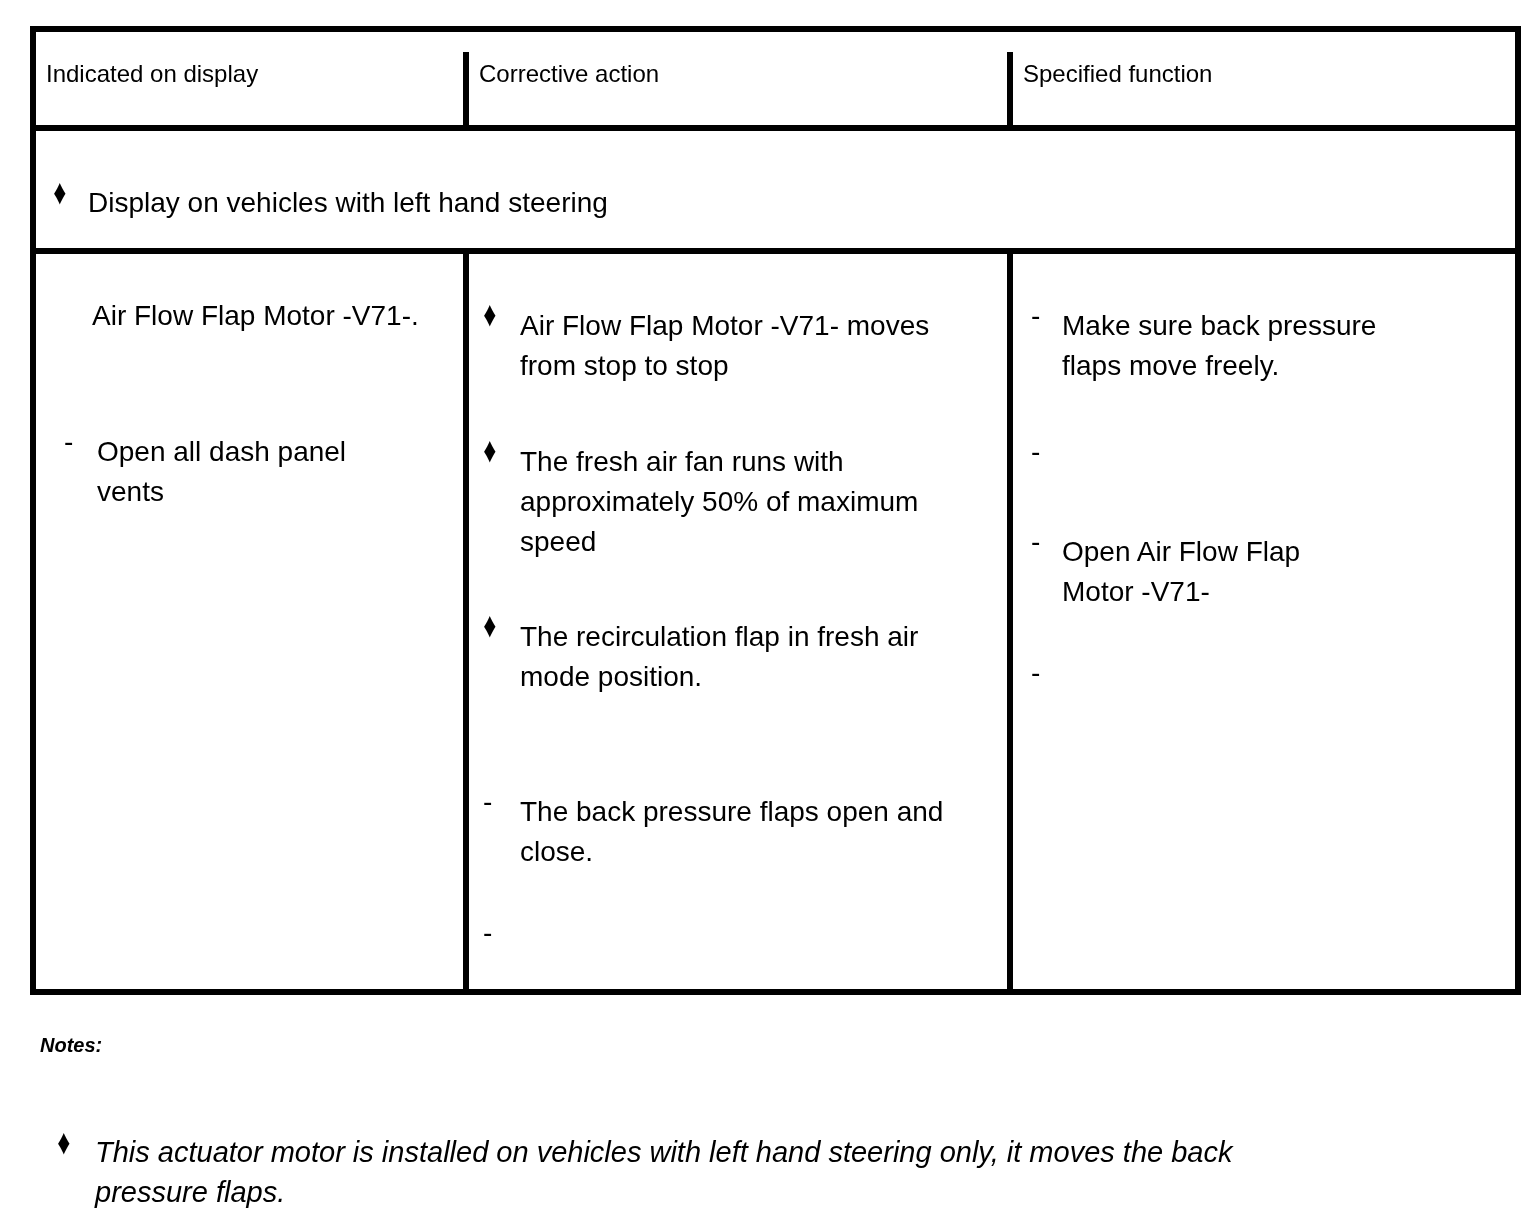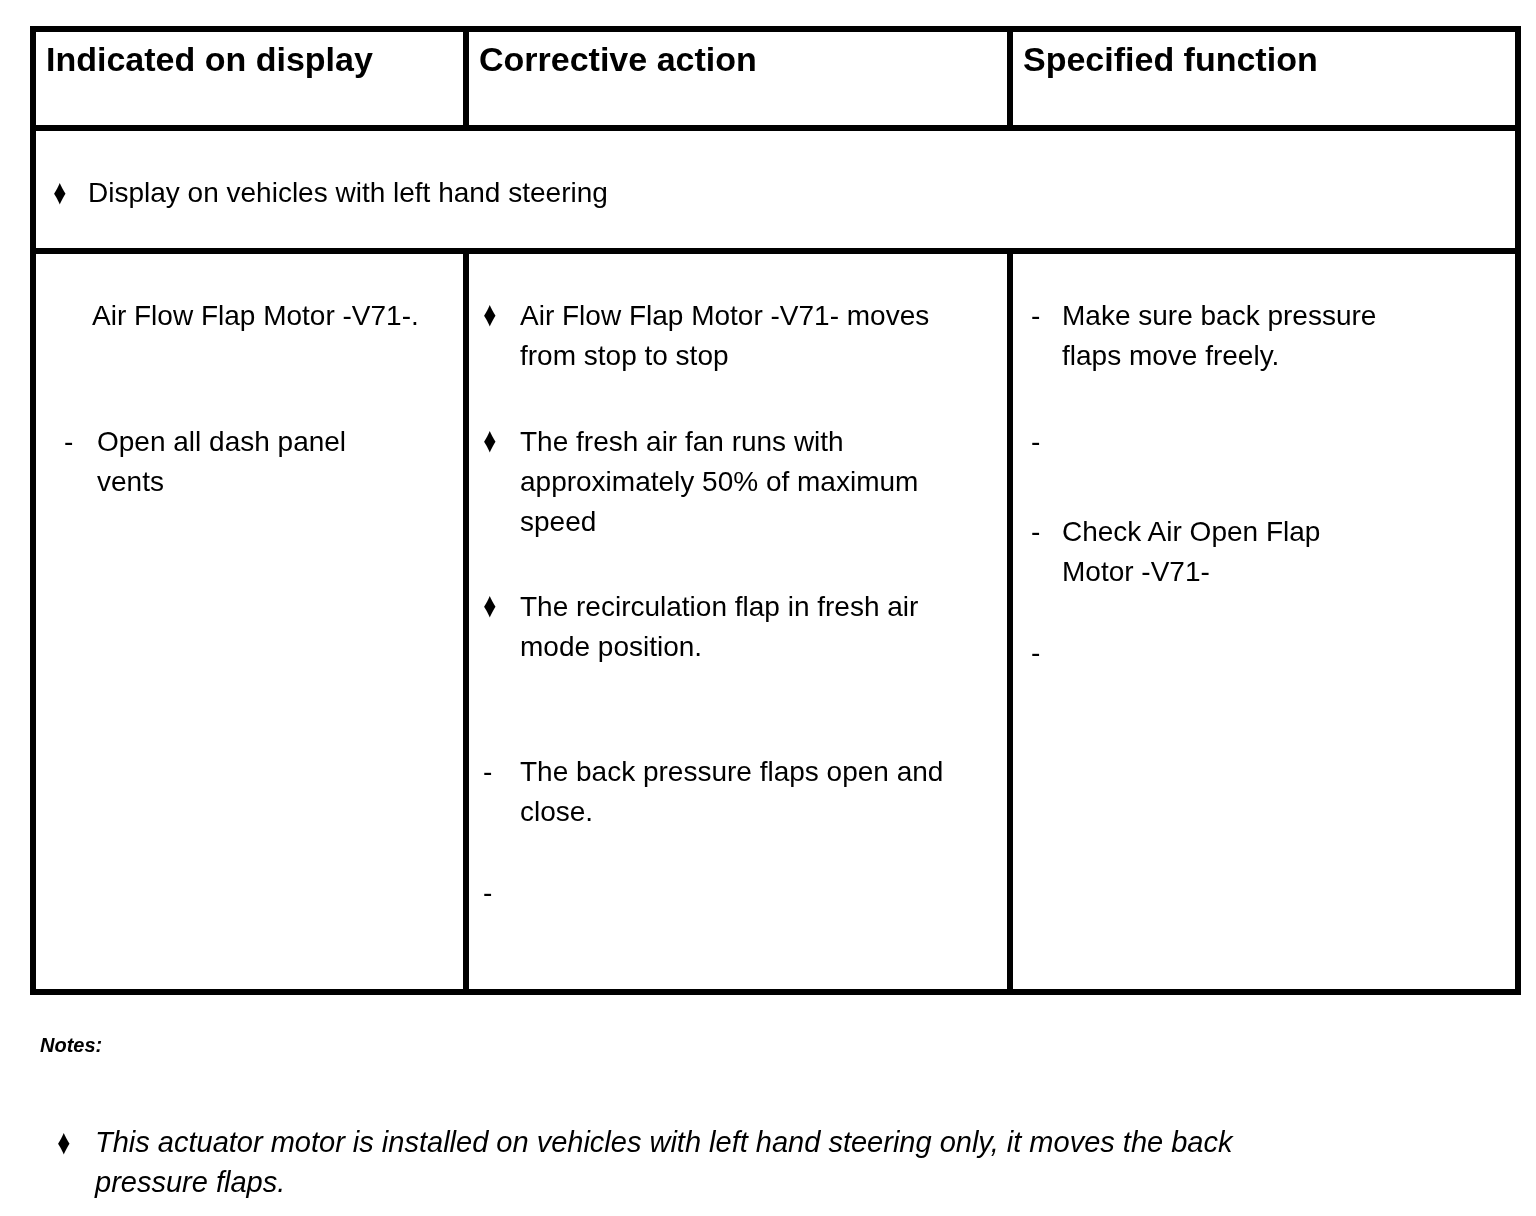--- a/index.html
+++ b/index.html
@@ -32,24 +32,25 @@
     background: #ffffff;
   }
   .cell {
     box-sizing: border-box;
     overflow: hidden;
   }
   .b-left  { border-left: 6px solid #000000; }
   .b-top   { border-top: 6px solid #000000; }
 
   .header-cell {
-    font-size: 34px;
-    font-weight: bold;
+    font-size: 24px;
+    font-weight: normal;
     padding: 8px 8px 0 10px;
     letter-spacing: 0px;
+    margin-top: 20px;
   }
   .banner-cell {
     grid-column: 1 / 4;
     padding: 42px 0 0 17px;
   }
   .body-cell {
     padding-top: 42px;
     font-size: 28px;
     line-height: 40px;
   }
@@ -63,20 +64,21 @@
     align-items: flex-start;
     font-size: 28px;
     line-height: 40px;
   }
   .marker {
     flex-shrink: 0;
     text-align: left;
   }
   .txt {
     white-space: pre-line;
+    margin-top: 10px;
   }
   .diamond {
     display: inline-block;
     font-size: 27px;
     transform: scaleY(1.30) scaleX(0.95);
     transform-origin: center 60%;
   }
   .m-banner { width: 35px; }
   .m-col1   { width: 33px; }
   .m-col2   { width: 37px; }
@@ -183,21 +185,21 @@
       <div class="item">
         <span class="marker m-col3">-</span>
         <span class="txt">Make sure back pressure
 flaps move freely.</span>
       </div>
       <div class="item c3-item2">
         <span class="marker m-col3">-</span>
       </div>
       <div class="item c3-item3">
         <span class="marker m-col3">-</span>
-        <span class="txt">Check Air Open Flap
+        <span class="txt">Open Air Flow Flap
 Motor -V71-</span>
       </div>
       <div class="item c3-item4">
         <span class="marker m-col3">-</span>
       </div>
     </div>
 
   </div>
 
   <div class="notes-title">Notes:</div>

